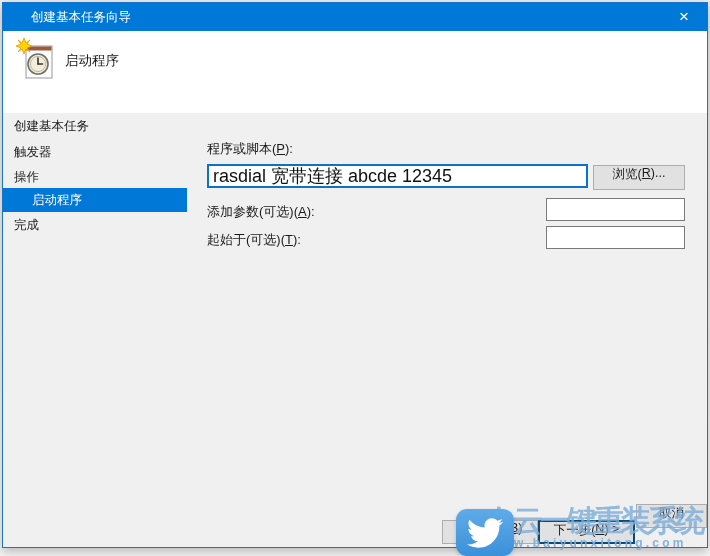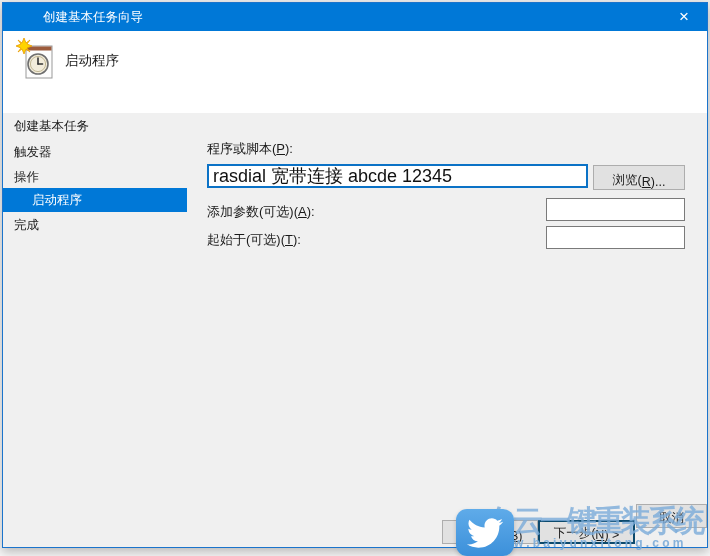--- a/index.html
+++ b/index.html
@@ -14,21 +14,21 @@
   
   .dialog {
     position:absolute; left:2px; top:2px; width:706px; height:546px;
     background:#f0f0f0;
     border:1px solid #1b74cc;
     box-shadow:0 4px 10px rgba(0,0,0,.25);
   }
   .titlebar {
     position:absolute; left:0; top:0; right:0; height:28px;
     background:#0078d7; color:#fff;
-    font-size:12.5px; line-height:28px; padding-left:40px;
+    font-size:12.5px; line-height:28px; padding-left:28px;
     user-select:none;
   }
   .closebtn {
     position:absolute; top:2px; right:7px; width:32px; height:24px;
     display:flex; align-items:center; justify-content:center;
     color:#fff; font-size:17px; cursor:pointer;
   }
   .header {
     position:absolute; left:0; top:28px; right:0; height:82px; background:#ffffff;
   }
@@ -57,21 +57,21 @@
   .txt {
     position:absolute; background:#fff; font-size:18px; color:#111;
     font-family:"Liberation Sans","DejaVu Sans",sans-serif;
     padding:0 4px; outline:none;
   }
   .txt-program { left:204px; top:51px; width:381px; height:24px; border:2px solid #0b72c6; }
   .txt-args    { left:543px; top:85px;  width:139px; height:23px; border:1px solid #7a7a7a; }
   .txt-startin { left:543px; top:113px; width:139px; height:23px; border:1px solid #7a7a7a; }
 
   .btn {
-    position:absolute; display:flex; align-items:flex-end; justify-content:center;
+    position:absolute; display:flex; align-items:flex-start; justify-content:center;
     background:#e1e1e1; border:1px solid #adadad;
     font-size:12.5px; color:#1a1a1a; cursor:pointer; white-space:nowrap;
   }
   .btn-browse { left:590px; top:52px; width:92px; height:25px; }
   .btn-back   { left:439px; top:407px; width:96px; height:24px; }
   .btn-next   { left:535px; top:407px; width:97px; height:24px; border:2px solid #0c4a6e; }
   .btn-cancel { left:633px; top:391px; width:71px; height:24px; }
 
   
   .wm-brand {

